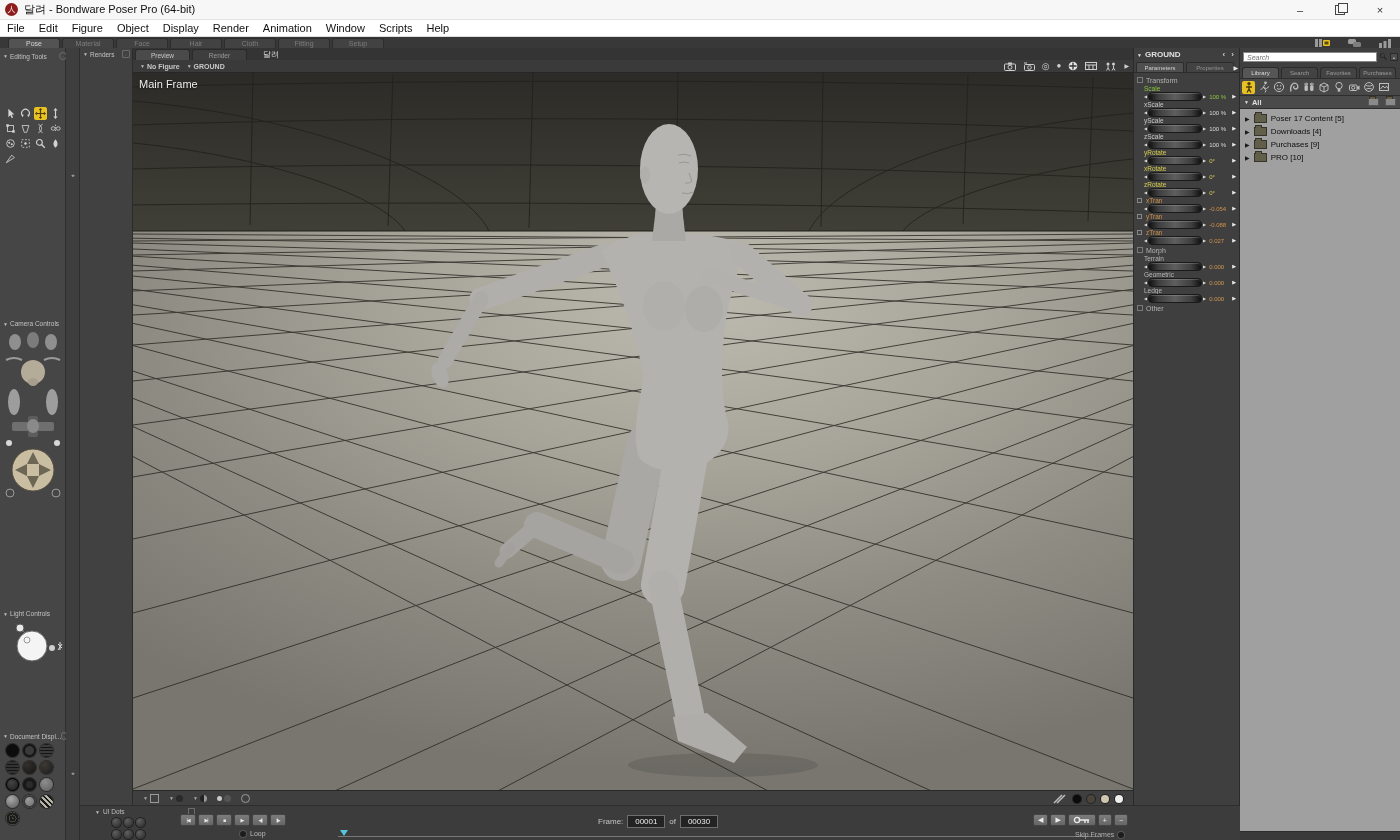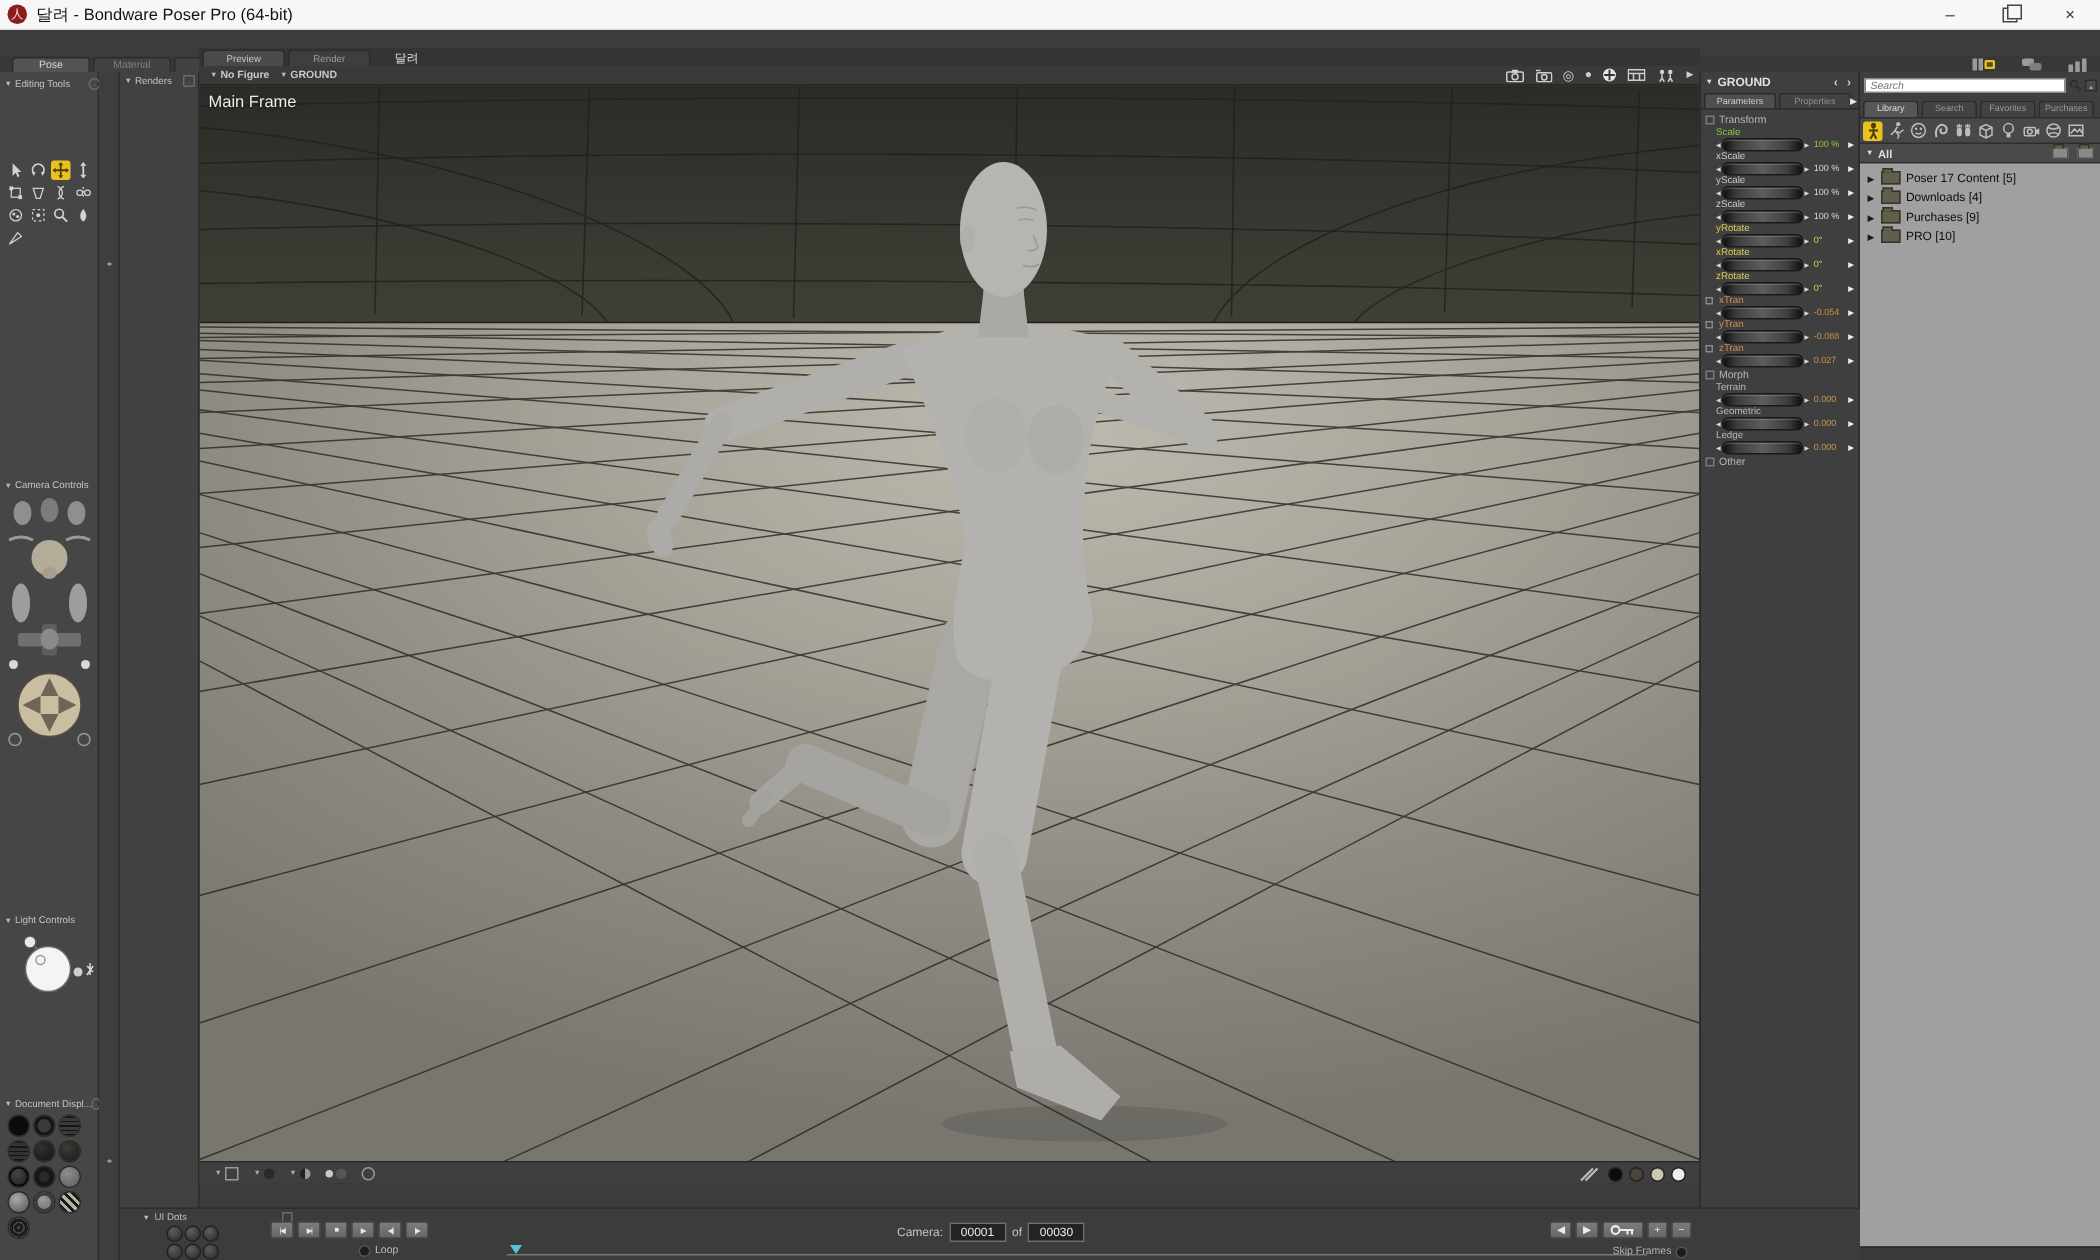--- a/index.html
+++ b/index.html
@@ -48,21 +48,21 @@
   .dc.s9{background:radial-gradient(circle at 38% 32%,#a9a9a9,#555);}
   .dc.s10{background:radial-gradient(circle at 38% 32%,#9b9b9b,#666);box-shadow:inset 0 0 0 2px #3a3a3a,0 0 0 1px #2c2c2c;}
   .dc.s11{background:repeating-linear-gradient(45deg,#b5b2a6 0 2px,#181818 2px 4px);}
   .dc.s12{background:repeating-radial-gradient(circle,#464640 0 1px,#1c1c1a 1px 3px);}
   
   #divider{left:66px;top:48px;width:14px;height:792px;background:#3e3e3e;border-right:1px solid #2e2e2e;box-sizing:border-box;}
   .div-arrows{position:absolute;left:1px;width:11px;text-align:center;color:#9a9a9a;font-size:5px;letter-spacing:-1px;}
   
   #renders{left:80px;top:48px;width:53px;height:757px;background:#414141;border-right:1px solid #2b2b2b;box-sizing:border-box;}
   
-  #viewportWrap{left:133px;top:32px;width:1000px;height:757px;background:#333;}
+  #viewportWrap{left:133px;top:48px;width:1000px;height:757px;background:#333;}
   #doc-tabs{height:12px;background:#343434;display:flex;align-items:flex-end;}
   .doc-tab{height:11px;width:55px;margin-right:2px;font-size:6.5px;display:flex;align-items:center;justify-content:center;
            background:#3e3e3e;color:#9a9a9a;border-radius:3px 3px 0 0;border:1px solid #2a2a2a;border-bottom:none;box-sizing:border-box;}
   .doc-tab.active{background:#4a4a4a;color:#c8c8c8;}
   #doc-title{font-size:8px;color:#ddd;margin-left:14px;}
   #selector-row{height:13px;background:#3a3a3a;display:flex;align-items:center;font-size:7px;color:#c9c9c9;border-bottom:1px solid #262626;box-sizing:border-box;}
   .sel-item{margin-left:7px;display:flex;align-items:center;gap:2px;font-weight:bold;}
   .sel-item .caret{font-size:5px;color:#bbb;}
   #vp-icons{margin-left:auto;display:flex;align-items:center;gap:7px;margin-right:4px;color:#cfcfcf;}
   #vp-icons .vpi{font-size:8px;line-height:1;display:flex;align-items:center;}
@@ -153,20 +153,32 @@
     <span>달려 - Bondware Poser Pro  (64-bit)</span>
     <span style="margin-left:auto;display:flex;">
       <span class="wbtn">–</span>
       <span class="wbtn">
           <span class="restore-glyph"></span>
         </span>
       <span class="wbtn">×</span>
     </span>
   </div>
 
+  <div id="menubar" class="abs">
+      <span class="menu-item">File</span>
+      <span class="menu-item">Edit</span>
+      <span class="menu-item">Figure</span>
+      <span class="menu-item">Object</span>
+      <span class="menu-item">Display</span>
+      <span class="menu-item">Render</span>
+      <span class="menu-item">Animation</span>
+      <span class="menu-item">Window</span>
+      <span class="menu-item">Scripts</span>
+      <span class="menu-item">Help</span>
+    </div>
 
   <div id="tabbar" class="abs">
     <span style="width:8px;"></span>
     <span id="room-tabs" style="display:flex;align-items:flex-end;">
         <span class="room-tab active">Pose</span>
         <span class="room-tab">Material</span>
         <span class="room-tab">Face</span>
         <span class="room-tab">Hair</span>
         <span class="room-tab">Cloth</span>
         <span class="room-tab">Fitting</span>
@@ -889,21 +901,21 @@
       </span>
 
     <span id="loop-row">
       <span class="radio-dot"></span>
       <span>Loop</span>
     </span>
     <span id="timeline-line"></span>
     <span id="timeline-marker" style="border-top: 6px solid rgb(83, 198, 222);"></span>
 
     <span id="frame-group">
-      <span>Camera:</span>
+      <span>Frame:</span>
       <input class="frame-input" value="00001" style="">
       <span>of</span>
       <input class="frame-input" value="00030" style="">
     </span>
 
     <span id="edit-keys">
         <span class="ekbtn">◀</span>
         <span class="ekbtn">▶</span>
         <span class="ekbtn">
           <svg width="18" height="8" viewBox="0 0 18 8">

